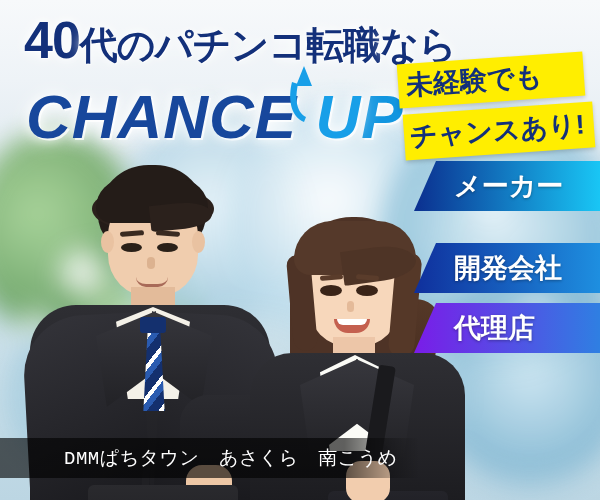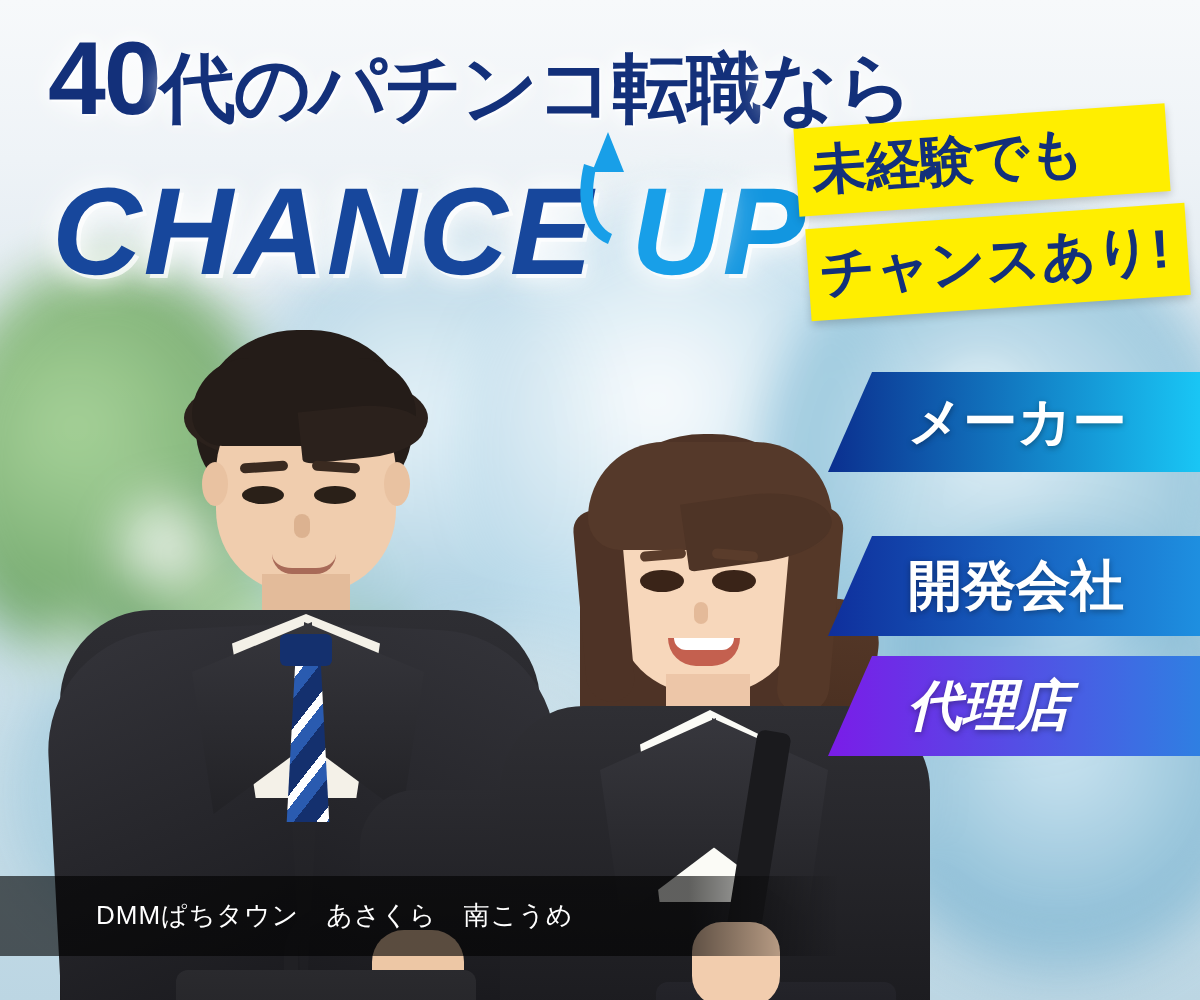--- a/index.html
+++ b/index.html
@@ -141,21 +141,21 @@
   }
   .badge-row.r1{top:2px;width:186px;height:44px;transform:rotate(-4deg);}
   .badge-row.r2{top:52px;left:6px;width:190px;height:46px;transform:rotate(-4deg);}
   .badge-row span{
     position:absolute;left:8px;top:50%;transform:translateY(-50%);
     font-size:27px;line-height:1;
   }
   .badge-row.r2 span{font-size:27px;left:6px;}
 
   
-  .cats{position:absolute;left:414px;top:186px;width:186px;}
+  .cats{position:absolute;left:414px;top:161px;width:186px;}
   .cat{
     position:relative;
     height:50px;margin-bottom:10px;
     display:flex;align-items:center;
     clip-path:polygon(22px 0,100% 0,100% 100%,0 100%);
     padding-left:40px;
     box-sizing:border-box;
   }
   .cat span{
     color:#fff;font-weight:bold;font-size:27px;line-height:1;
@@ -163,22 +163,23 @@
     white-space:nowrap;
   }
 
   
   .caption{
     position:absolute;left:0;bottom:22px;width:420px;height:40px;
     background:linear-gradient(90deg,rgba(0,0,0,.62) 0%,rgba(0,0,0,.62) 82%,rgba(0,0,0,0) 100%);
     display:flex;align-items:center;
   }
   .caption span{
-    color:#fff;font-size:13px;padding-left:48px;white-space:nowrap;
+    color:#fff;font-size:19px;padding-left:64px;white-space:nowrap;
     letter-spacing:.5px;
+    font-family:Liberation Mono, monospace;
   }
 </style>
 </head>
 <body>
 
 <div id="banner">
 
   <div class="bg-base"></div>
   <div class="bg-blur">
     <div class="blob b1"></div>
@@ -263,21 +264,21 @@
       </div>
   </div>
 
   <div class="cats">
     <div class="cat" style="background: linear-gradient(90deg, rgb(11, 47, 143) 0%, rgb(25, 198, 245) 100%);">
         <span>メーカー</span>
       </div>
     <div class="cat" style="background: linear-gradient(90deg, rgb(15, 47, 156) 0%, rgb(30, 143, 224) 100%); margin-top: 32px;">
         <span>開発会社</span>
       </div>
-    <div class="cat" style="background: linear-gradient(90deg, rgb(122, 28, 232) 0%, rgb(47, 127, 226) 100%); font-style: italic;">
+    <div class="cat" style="background: linear-gradient(90deg, rgb(122, 28, 232) 0%, rgb(47, 127, 226) 100%);">
         <span>代理店</span>
       </div>
   </div>
 
   <div class="caption">
     <span>DMMぱちタウン　あさくら　南こうめ</span>
   </div>
 
 </div>
 

